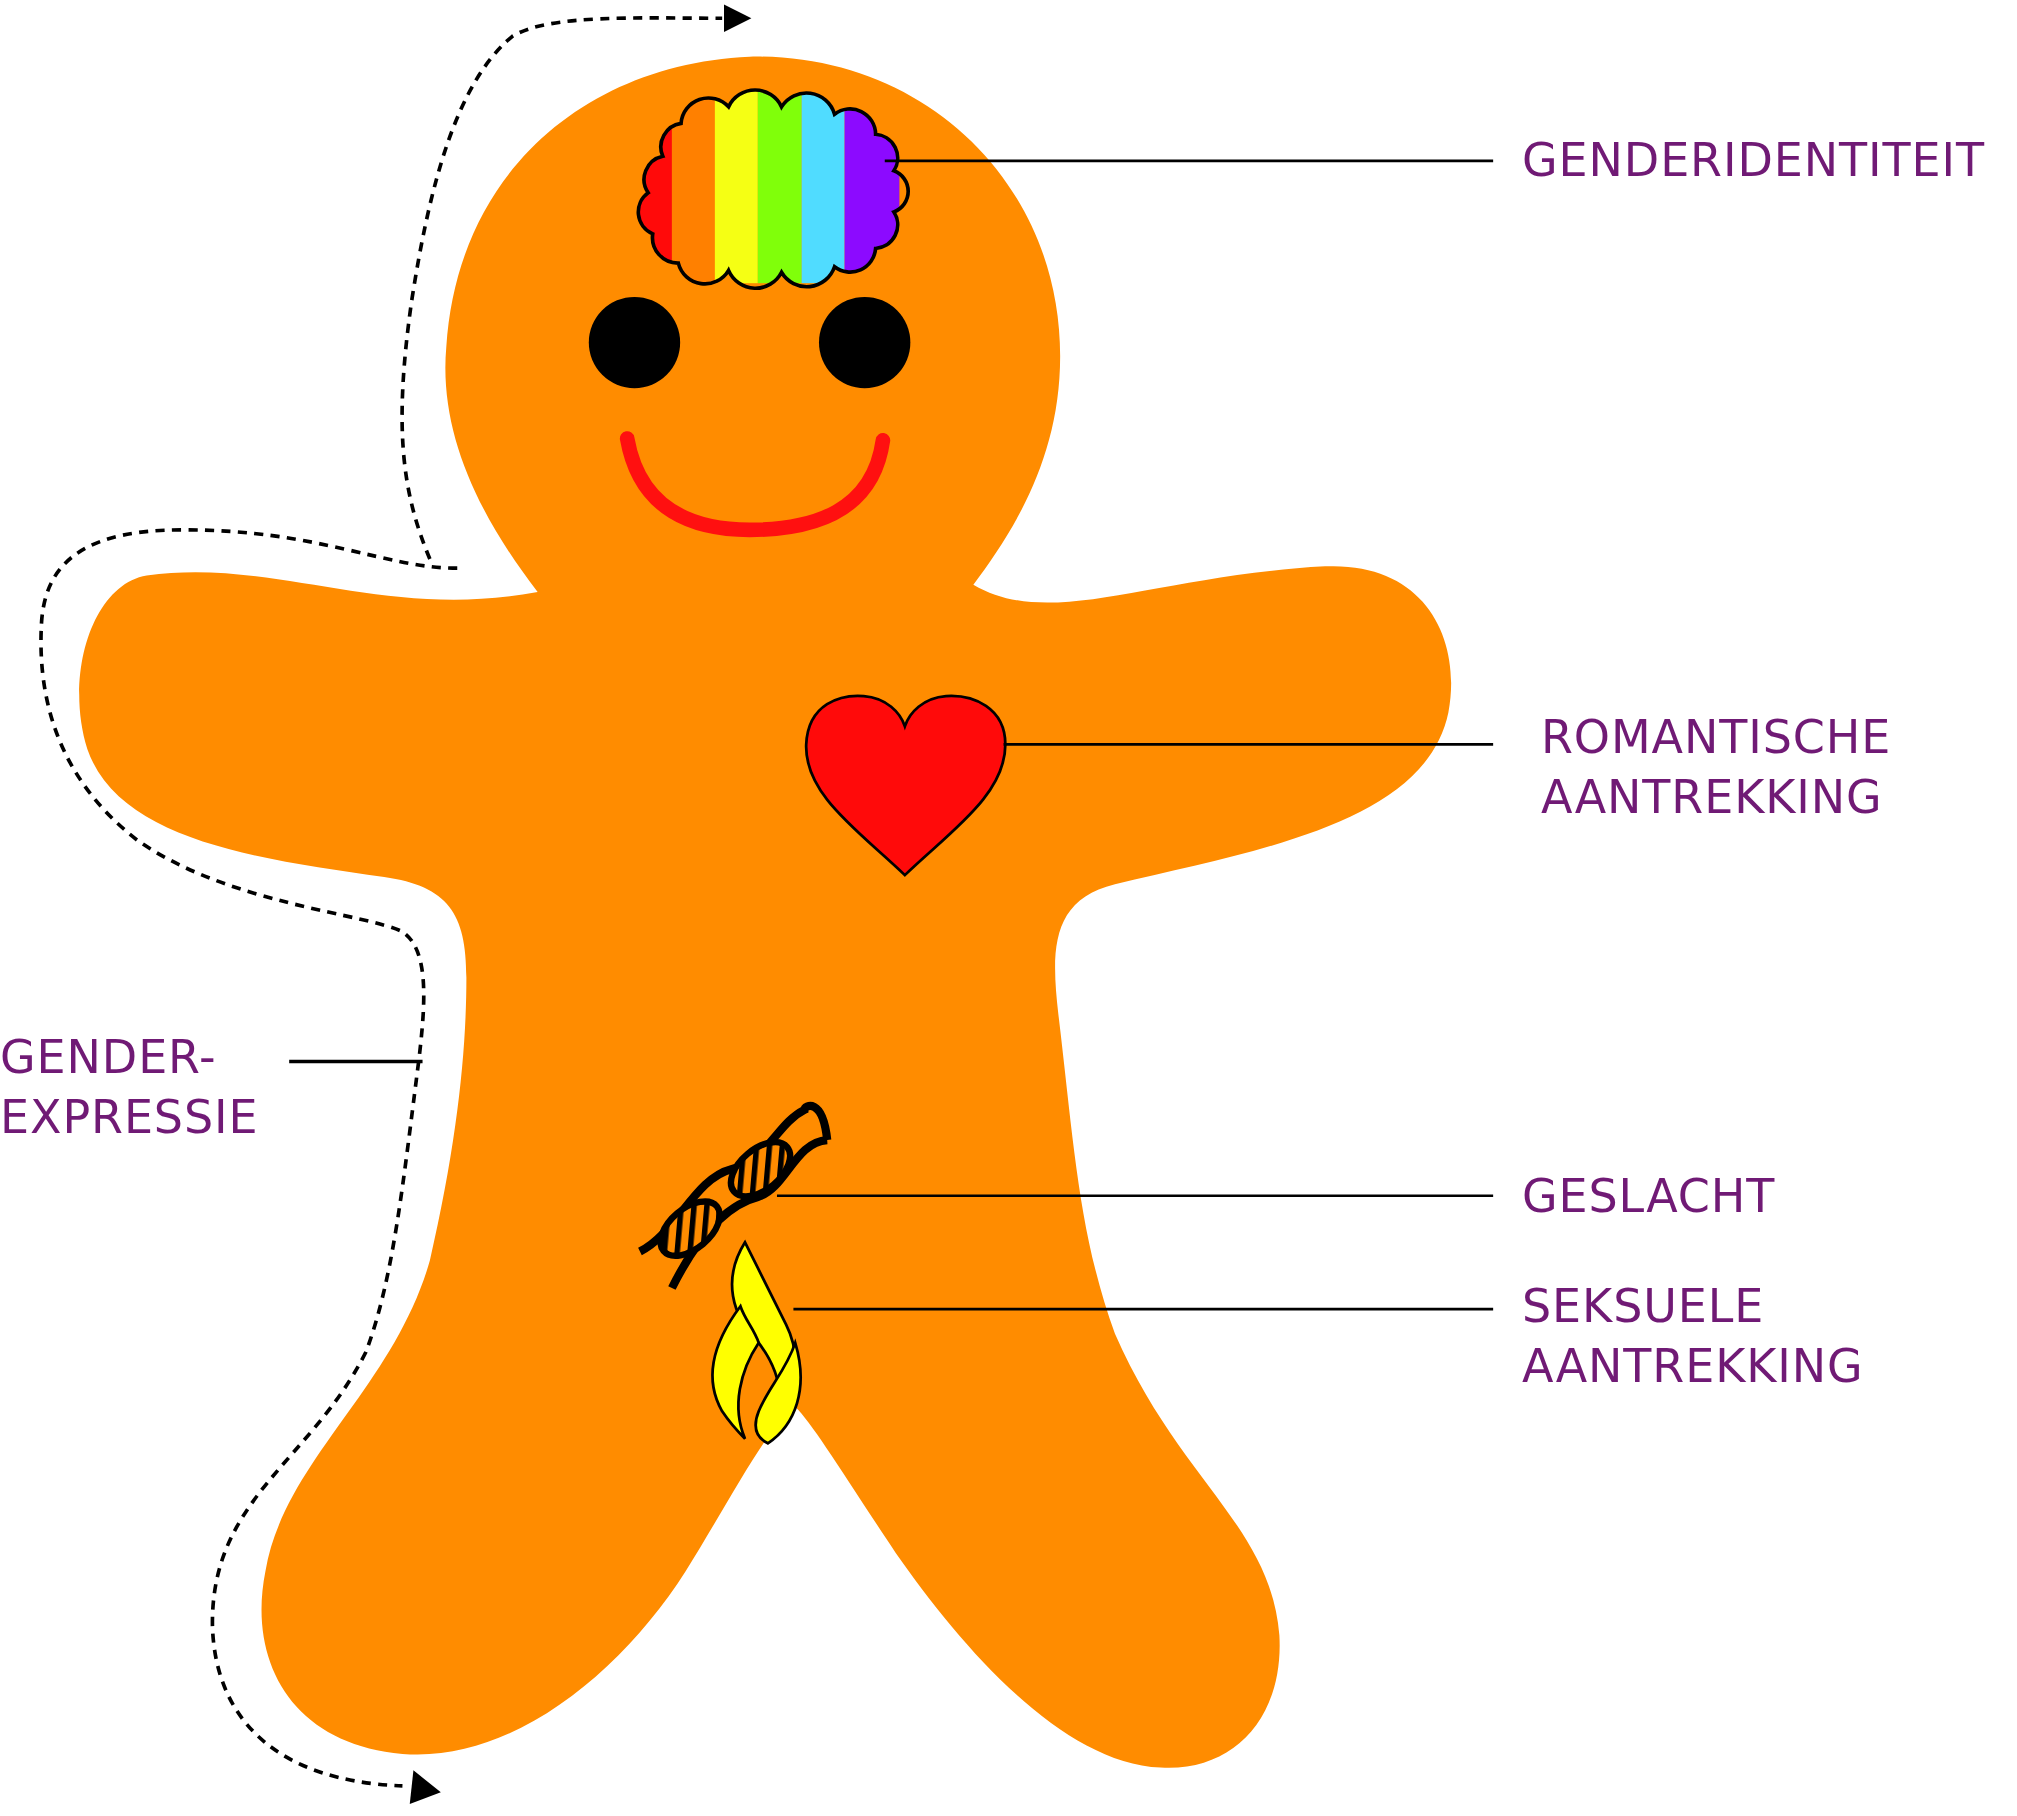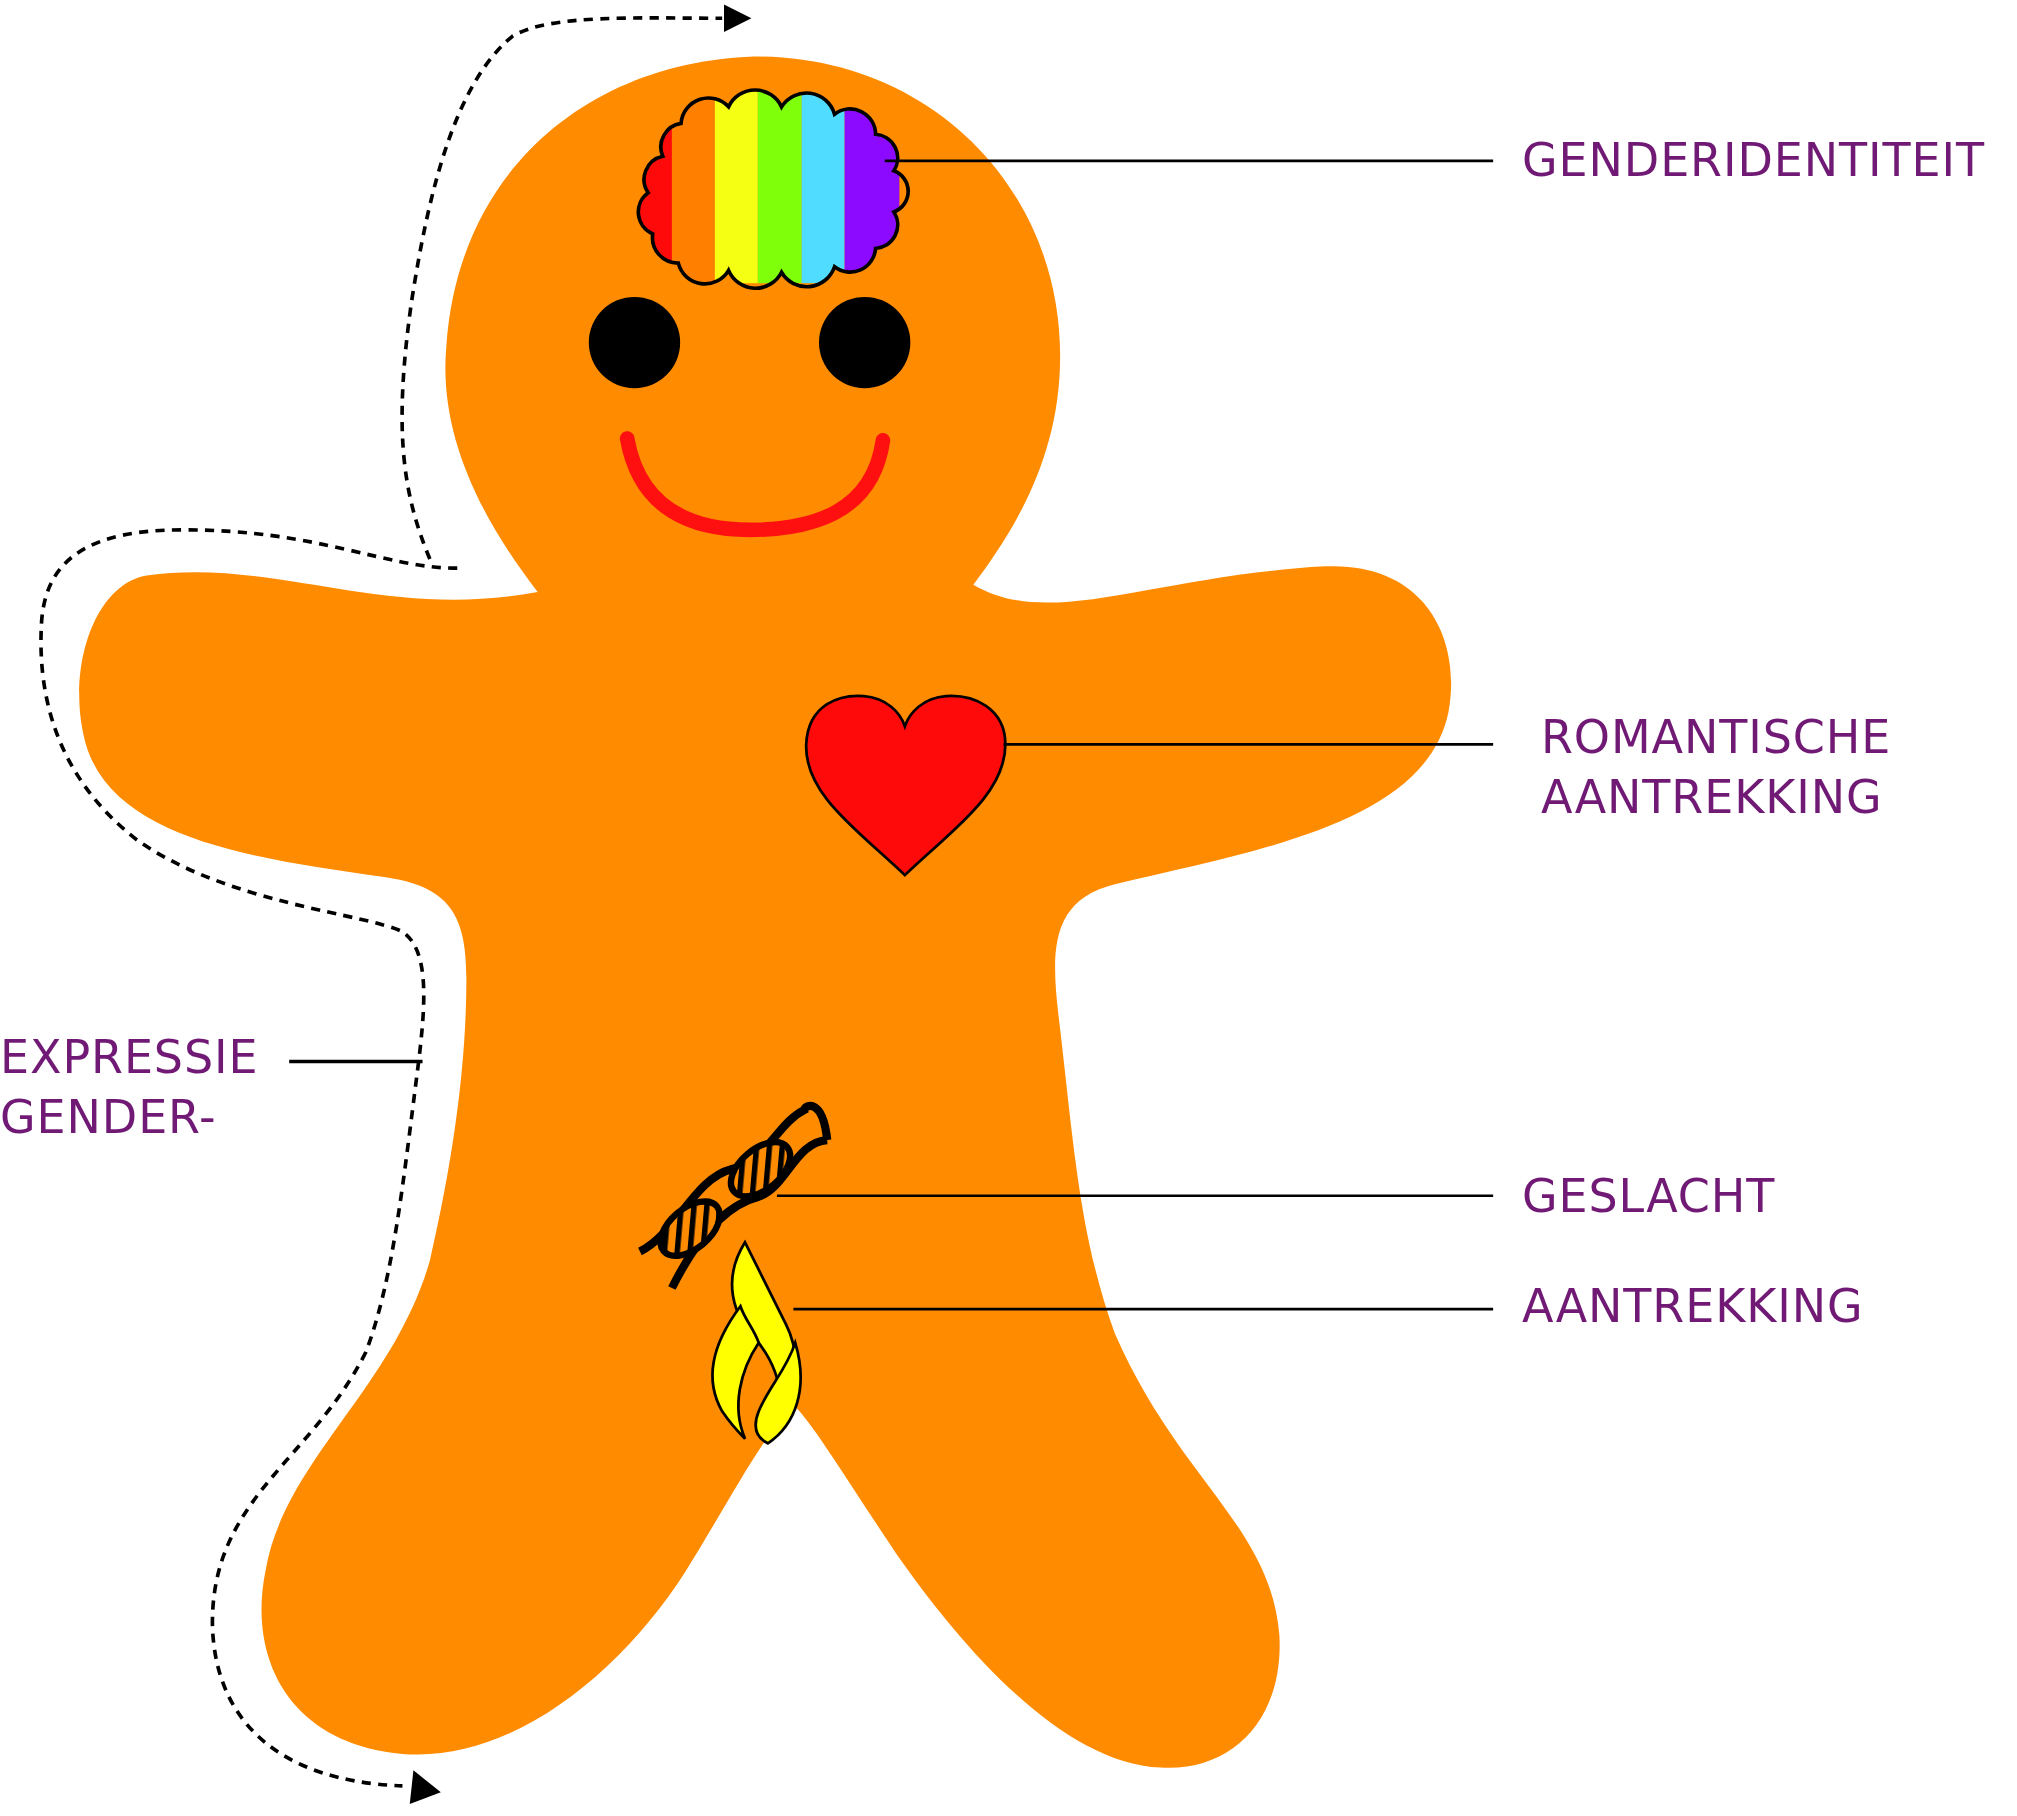--- a/index.html
+++ b/index.html
@@ -96,19 +96,20 @@
   <div>GENDERIDENTITEIT</div>
 </div>
 <div class="label" style="left:1522px; top:707px;margin-left:19px;">
   <div>ROMANTISCHE</div>
   <div>AANTREKKING</div>
 </div>
 <div class="label" style="left:1522px; top:1166px;">
   <div>GESLACHT</div>
 </div>
 <div class="label" style="left:1522px; top:1276px;">
+  <div>SEKSUELE</div>
   <div>AANTREKKING</div>
 </div>
 <div class="label" style="left:0px; top:1027px;">
+  <div>GENDER-</div>
   <div>EXPRESSIE</div>
-  <div>GENDER-</div>
 </div>
 
 
 </body></html>

